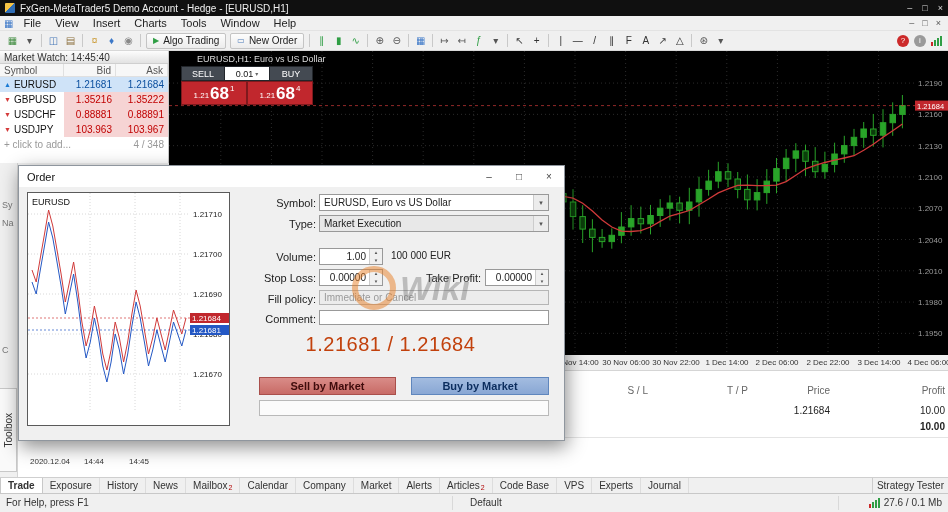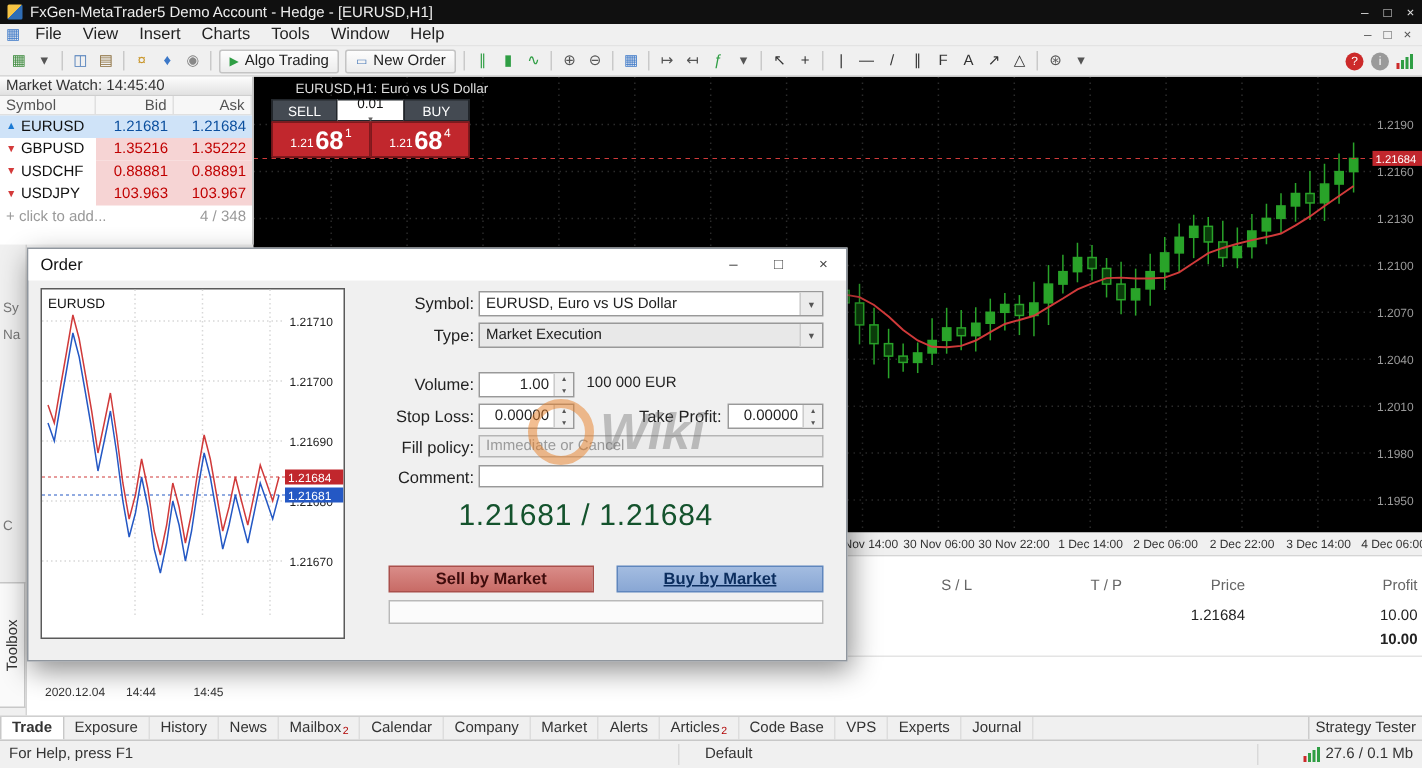--- a/index.html
+++ b/index.html
@@ -54,21 +54,21 @@
   .frag{position:absolute;left:2px;font-size:9px;color:#777;white-space:nowrap;}
   .toolbox-tab{position:absolute;left:0;top:388px;width:17px;height:84px;background:#fafafa;border:1px solid #c8c8c8;border-left:none;display:flex;align-items:center;justify-content:center;z-index:6;}
   .toolbox-tab span{writing-mode:vertical-rl;transform:rotate(180deg);font-size:10px;color:#333;}
 
   
   .chart-wrap{position:absolute;left:169px;top:51px;width:779px;height:304px;background:#000;z-index:1;overflow:hidden;}
   .chart-header{position:absolute;left:197px;top:54px;font-size:9px;color:#ddd;z-index:3;}
   .oneclick{position:absolute;left:181px;top:66px;z-index:3;width:132px;}
   .oc-row1{display:flex;height:15px;}
   .oc-sell,.oc-buy{flex:1;background:#444a52;color:#fff;font-size:9px;font-weight:normal;display:flex;align-items:center;justify-content:center;border:1px solid #22262b;}
-  .oc-vol{width:44px;background:#fff;color:#111;font-size:9px;display:flex;align-items:center;justify-content:center;border-top:1px solid #22262b;border-bottom:1px solid #22262b;gap:2px;flex-direction:column;}
+  .oc-vol{width:44px;background:#fff;color:#111;font-size:9px;display:flex;align-items:center;justify-content:center;border-top:1px solid #22262b;border-bottom:1px solid #22262b;gap:2px;}
   .oc-vol .dd{font-size:6px;color:#666;}
   .oc-row2{display:flex;height:24px;}
   .oc-price{flex:1;background:#c1272d;color:#fff;display:flex;align-items:flex-end;justify-content:center;padding-bottom:2px;border:1px solid #7e191d;}
   .oc-price .pre{font-size:8px;margin:0 1px 2px 0;}
   .oc-price .big{font-size:17px;font-weight:bold;line-height:17px;}
   .oc-price .sup{font-size:8px;margin:0 0 9px 1px;}
   .time-axis{position:absolute;left:169px;top:355px;width:779px;height:16px;background:#f0f0f0;border-bottom:1px solid #d5d5d5;z-index:2;}
   .time-label{position:absolute;top:3px;width:50px;text-align:center;font-size:8px;color:#333;white-space:nowrap;}
 
   
@@ -106,23 +106,23 @@
   .fld-label{position:absolute;width:84px;text-align:right;font-size:11px;color:#222;}
   .combo{position:absolute;left:300px;width:230px;height:17px;background:#fff;border:1px solid #999;display:flex;align-items:center;font-size:10px;padding-left:4px;}
   .combo .dd{margin-left:auto;width:15px;height:100%;border-left:1px solid #ccc;background:#ececec;display:flex;align-items:center;justify-content:center;font-size:7px;color:#555;}
   .combo.greyed{background:#e8e8e8;}
   .spin{position:absolute;height:17px;width:64px;background:#fff;border:1px solid #999;display:flex;font-size:10px;}
   .spin .val{flex:1;display:flex;align-items:center;justify-content:flex-end;padding-right:3px;}
   .spin .arr{width:13px;border-left:1px solid #ccc;display:flex;flex-direction:column;background:#f0f0f0;}
   .spin .arr span{flex:1;display:flex;align-items:center;justify-content:center;font-size:4.5px;color:#555;}
   .flat-field{position:absolute;left:300px;width:230px;height:15px;border:1px solid #b5b5b5;background:#ececec;color:#9a9a9a;font-size:10px;display:flex;align-items:center;padding-left:4px;}
   .input-field{position:absolute;left:300px;width:230px;height:15px;border:1px solid #999;background:#fff;font-size:10px;display:flex;align-items:center;padding-left:4px;}
-  .quote{position:absolute;left:213px;top:146px;width:317px;text-align:center;font-size:20px;color:#14532d;letter-spacing:.5px;}
+  .quote{position:absolute;left:213px;top:146px;width:317px;text-align:center;font-size:20px;color:#c2410c;letter-spacing:.5px;}
   .dlg-sell{position:absolute;left:240px;top:190px;width:137px;height:18px;background:linear-gradient(#d98c88,#c86b66);border:1px solid #a94f4b;color:#3f0c0c;font-weight:bold;font-size:11px;display:flex;align-items:center;justify-content:center;}
-  .dlg-buy{position:absolute;left:392px;top:190px;width:138px;height:18px;background:linear-gradient(#a3bce0,#89a7d4);border:1px solid #5f86bd;color:#0b2d5e;font-weight:bold;font-size:11px;display:flex;align-items:center;justify-content:center;text-decoration:underline;}
+  .dlg-buy{position:absolute;left:392px;top:190px;width:138px;height:18px;background:linear-gradient(#a3bce0,#89a7d4);border:1px solid #5f86bd;color:#0b2d5e;font-weight:bold;font-size:11px;display:flex;align-items:center;justify-content:center;}
   .dlg-bottom{position:absolute;left:240px;top:213px;width:290px;height:16px;border:1px solid #b9b9b9;background:#fbfbfb;}
   .vol-suffix{position:absolute;left:372px;top:63px;font-size:10px;color:#222;}
 
   
   .watermark{position:absolute;left:352px;top:266px;z-index:25;display:flex;align-items:center;gap:4px;pointer-events:none;}
   .wm-ring{width:44px;height:44px;border:6px solid rgba(232,125,36,.5);border-radius:50%;}
   .wm-text{font-size:34px;font-weight:bold;font-style:italic;color:rgba(110,110,110,.4);}
 </style>
 </head>
 <body>

